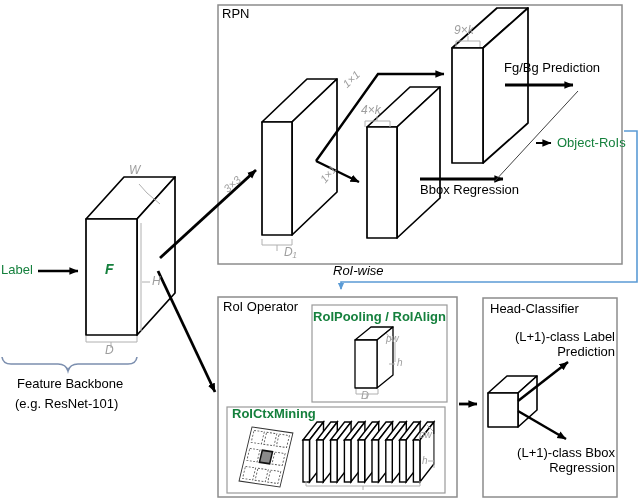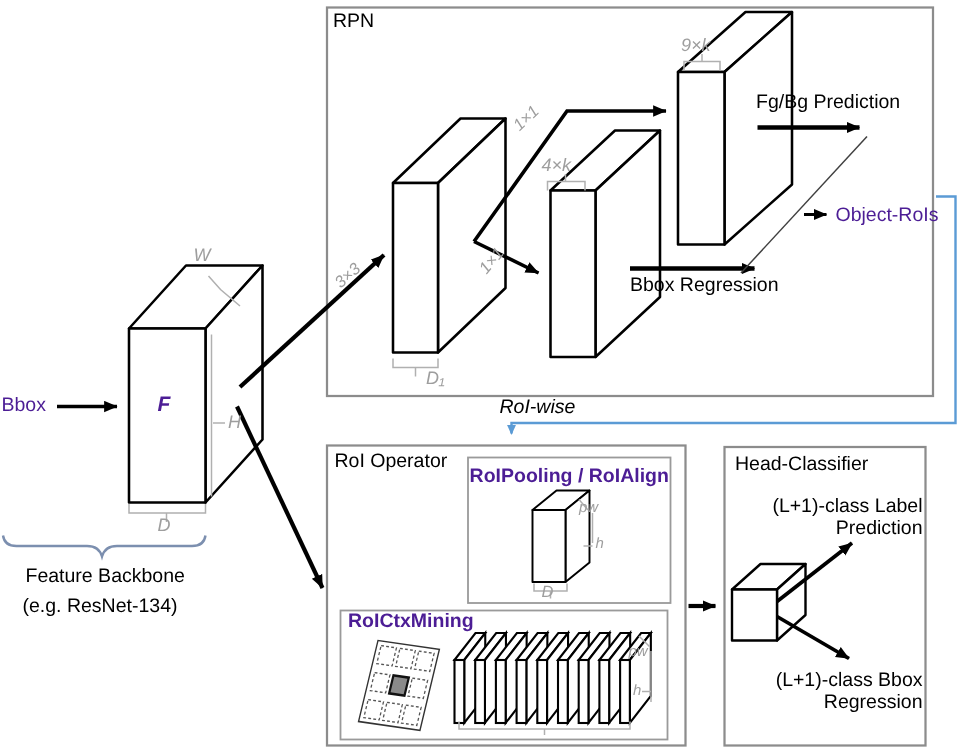--- a/index.html
+++ b/index.html
@@ -1,20 +1,20 @@
 <!DOCTYPE html>
 <html><head>
 <meta charset="utf-8">
 <style>
   html,body{margin:0;padding:0;background:#fff;}
   .fig{position:relative;width:640px;height:500px;background:#fff;overflow:hidden;
        font-family:Liberation Sans, sans-serif;padding-left:23px;}
   .fig svg{position:absolute;left:0;top:0;}
   .lbl{position:absolute;white-space:nowrap;color:#000;line-height:1.15;}
-  .blue{color:#4c1d95;}
+  .blue{color:#15803d;}
   .gray{color:#9E9E9E;}
   .it{font-style:italic;}
   .b{font-weight:bold;}
   .ra{text-align:right;}
 </style>
 </head>
 <body>
 
 <div class="fig">
 
@@ -138,27 +138,27 @@
   <path d="M459,404 H477" stroke="#000" stroke-width="2.8" marker-end="url(#mB)"></path>
   <path d="M518,401 L568,362" stroke="#000" stroke-width="2.5" fill="none" marker-end="url(#mB)"></path>
   <path d="M518,411 L566,439" stroke="#000" stroke-width="2.5" fill="none" marker-end="url(#mB)"></path>
 
   <path d="M624,131 H637 V282 H341 V289" stroke="#5B9BD5" stroke-width="1.6" fill="none" marker-end="url(#mBlue)"></path>
 
   <path d="M2,357 Q3,364 11,364 L58,364 Q66,364 68,371 Q70,364 78,364 L128,364 Q136,364 137,357" stroke="#7C8FAF" stroke-width="1.6" fill="none"></path>
 </svg>
 
 <div class="lbl" style="left:222px;top:7px;font-size:13px;">RPN</div>
-<div class="lbl blue" style="left:1px;top:263px;font-size:13px;">Bbox</div>
+<div class="lbl blue" style="left:1px;top:263px;font-size:13px;">Label</div>
 <div class="lbl blue b it" style="left:105px;top:261px;font-size:14px;">F</div>
 <div class="lbl gray it" style="left:129px;top:164px;font-size:12px;">W</div>
 <div class="lbl gray it" style="left:152px;top:275px;font-size:12px;">H</div>
 <div class="lbl gray it" style="left:105px;top:344px;font-size:12px;">D</div>
 <div class="lbl" style="left:17px;top:377px;font-size:13px;">Feature Backbone</div>
-<div class="lbl" style="left:15px;top:397px;font-size:13px;">(e.g. ResNet-134)</div>
+<div class="lbl" style="left:15px;top:397px;font-size:13px;">(e.g. ResNet-101)</div>
 
 <div class="lbl gray it" style="left:223px;top:178px;font-size:11px;transform:rotate(-42deg);">3×3</div>
 <div class="lbl gray it" style="left:270px;top:246px;font-size:12px;margin-left:14px;">D₁</div>
 <div class="lbl gray it" style="left:342px;top:73px;font-size:11px;transform:rotate(-43deg);">1×1</div>
 <div class="lbl gray it" style="left:319px;top:168px;font-size:11px;transform:rotate(-50deg);">1×1</div>
 <div class="lbl gray it" style="left:361px;top:104px;font-size:12px;">4×k</div>
 <div class="lbl gray it" style="left:454px;top:24px;font-size:12px;">9×k</div>
 <div class="lbl" style="left:420px;top:183px;font-size:13px;">Bbox Regression</div>
 <div class="lbl" style="left:504px;top:61px;font-size:13px;">Fg/Bg Prediction</div>
 <div class="lbl blue" style="left:557px;top:136px;font-size:13px;">Object-RoIs</div>

